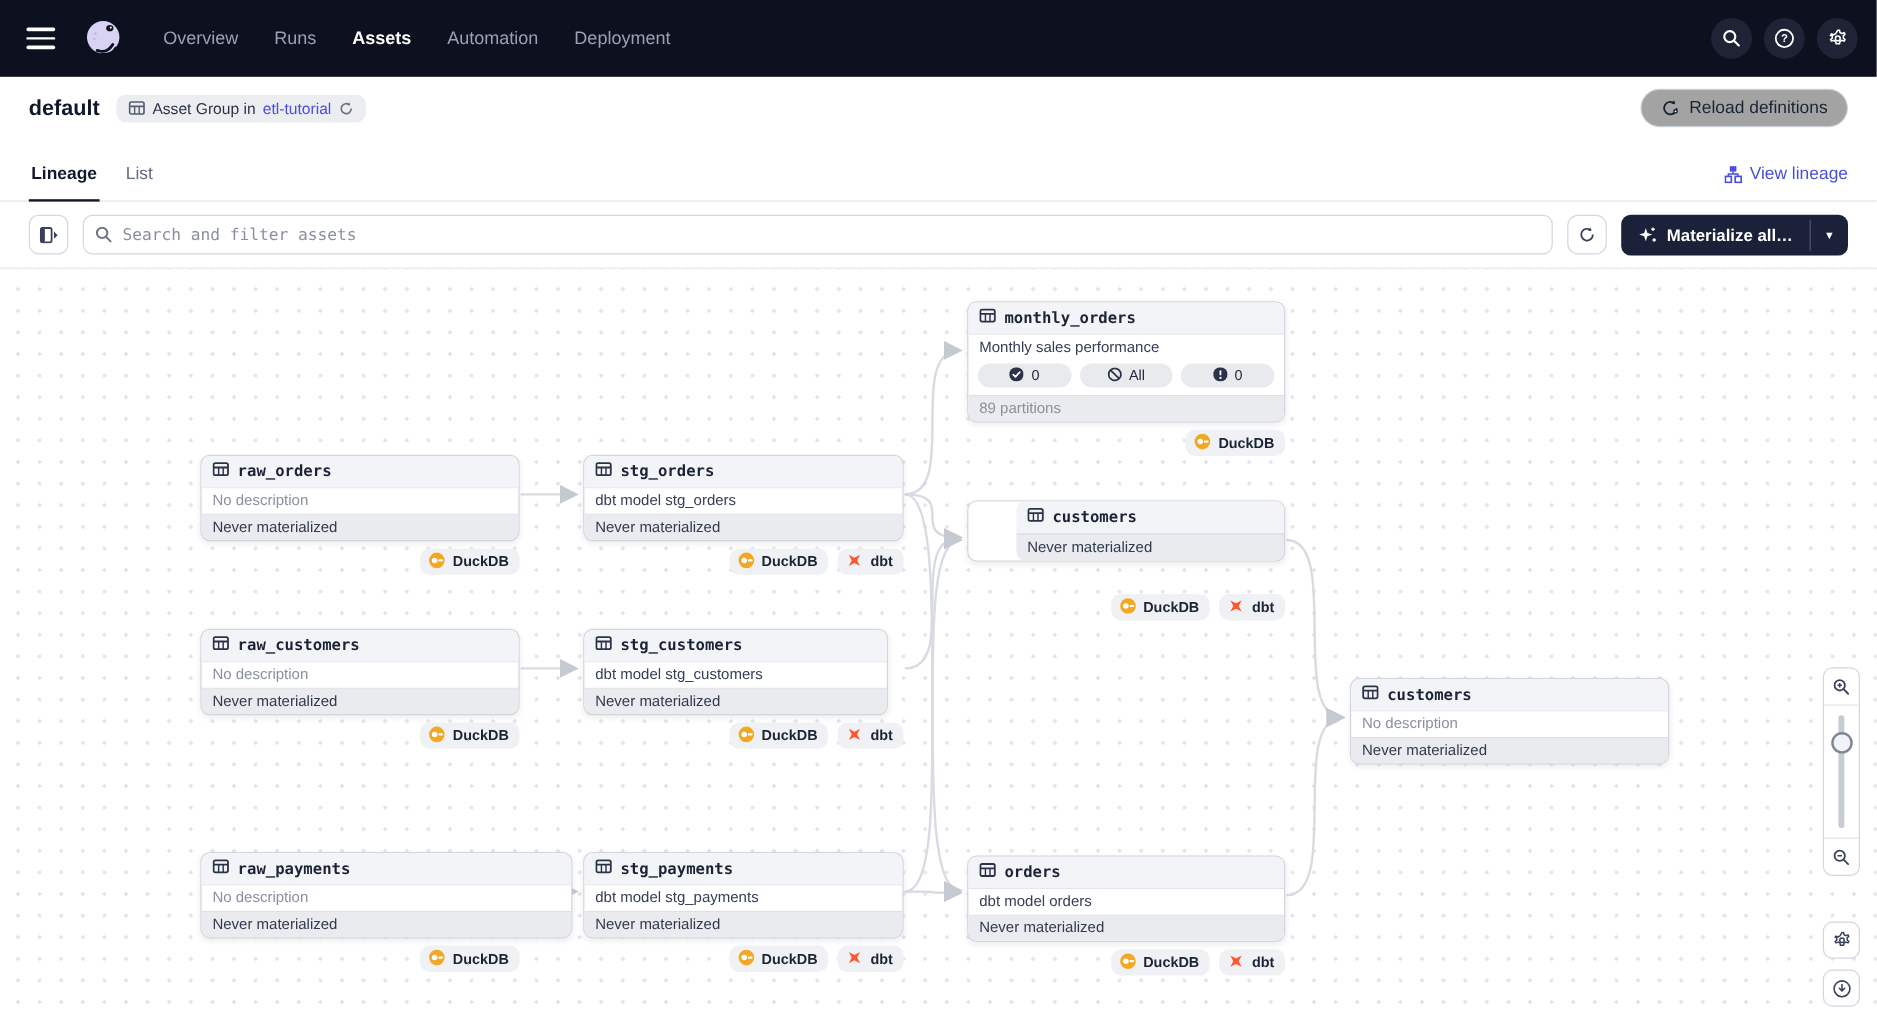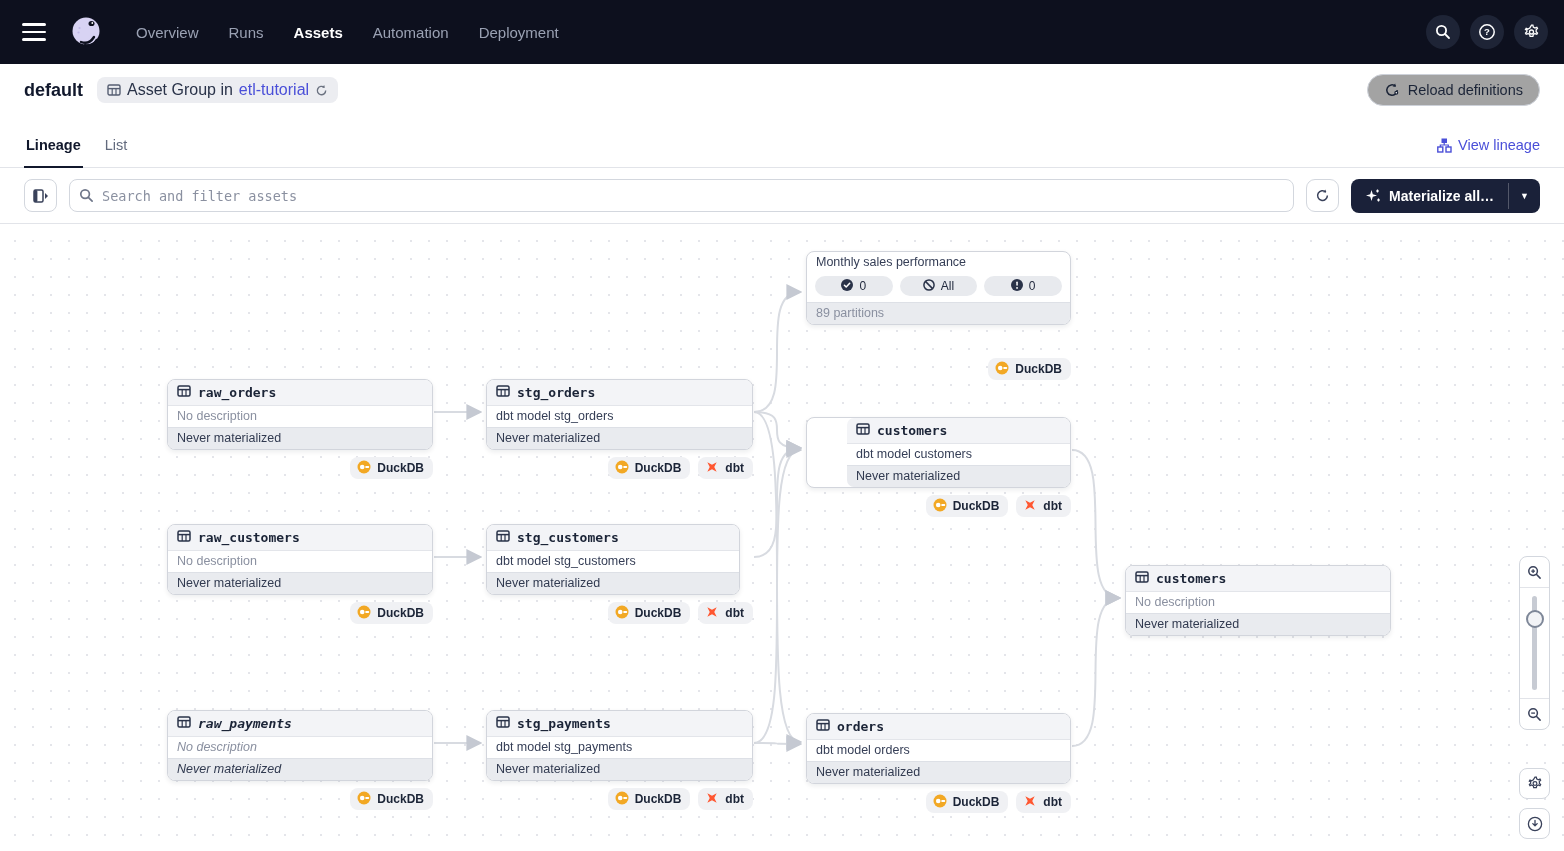--- a/index.html
+++ b/index.html
@@ -13,21 +13,21 @@
   .logo { width:40px; height:40px; margin:0 12px 0 6px; display:flex; align-items:center; justify-content:center; }
   .nav-items { display:flex; gap:30px; margin-left:10px; }
   .nav-item { font-size:15px; color:#9AA1B3; cursor:pointer; }
   .nav-item.active { color:#FFFFFF; font-weight:700; }
   .topnav-right { margin-left:auto; display:flex; gap:10px; }
   .nav-icon-btn { width:34px; height:34px; border-radius:50%; background:#1E2436; display:flex; align-items:center; justify-content:center; color:#fff; cursor:pointer; }
 
   
   .page-header { height:52px; display:flex; align-items:center; padding:0 24px; gap:14px; }
   .page-title { font-size:18px; font-weight:700; color:#11182C; }
-  .group-badge { display:flex; align-items:center; gap:6px; background:#ECEDF1; border-radius:8px; padding:4px 10px; font-size:16px; color:#2A3349; }
+  .group-badge { display:flex; align-items:center; gap:6px; background:#ECEDF1; border-radius:8px; padding:4px 10px; font-size:13px; color:#2A3349; }
   .group-badge a { color:var(--accent); text-decoration:none; cursor:pointer; }
   .header-right { margin-left:auto; }
   .reload-btn { display:flex; align-items:center; gap:8px; border:1px solid #CDD1D9; border-radius:17px; padding:7px 16px; font-size:14.5px; background:#a3a3a3; color:#1B2437; cursor:pointer; }
 
   
   .tabs-row { height:52px; display:flex; align-items:flex-end; padding:0 24px; border-bottom:1px solid #E2E4E9; }
   .tabs { display:flex; gap:20px; }
   .tab { font-size:14.5px; padding:10px 2px 14px; color:#626A7D; cursor:pointer; position:relative; }
   .tab.active { color:#11182C; font-weight:700; }
   .tab.active::after { content:""; position:absolute; left:0; right:0; bottom:-1px; height:2px; background:#11182C; }
@@ -227,20 +227,29 @@
         <path d="M 754 333 C 800 333, 754 224, 800 224" fill="none" stroke="#D8DBE1" stroke-width="2" marker-end="url(#arrow)"></path>
         <path d="M 754 519 C 800 519, 754 226, 800 226" fill="none" stroke="#D8DBE1" stroke-width="2" marker-end="url(#arrow)"></path>
         <path d="M 754 519 C 800 519, 754 520, 800 520" fill="none" stroke="#D8DBE1" stroke-width="2" marker-end="url(#arrow)"></path>
         <path d="M 1072 226 C 1118 226, 1073 374, 1119 374" fill="none" stroke="#D8DBE1" stroke-width="2" marker-end="url(#arrow)"></path>
         <path d="M 1072 522 C 1118 522, 1073 374, 1119 374" fill="none" stroke="#D8DBE1" stroke-width="2" marker-end="url(#arrow)"></path>
       </g>
   </svg>
 
   <div id="nodes-layer">
       <div class="node" style="left: 806px; top: 27px; width: 265px;">
+        <div class="node-header">
+          <span><svg width="14" height="14" viewBox="0 0 14 14">
+              <rect x="1" y="2" width="12" height="10" rx="1.5" fill="none" stroke="#2A3349" stroke-width="1.5"></rect>
+              <line x1="1" y1="5.6" x2="13" y2="5.6" stroke="#2A3349" stroke-width="1.5"></line>
+              <line x1="5.2" y1="5.6" x2="5.2" y2="12" stroke="#2A3349" stroke-width="1.2"></line>
+              <line x1="9" y1="5.6" x2="9" y2="12" stroke="#2A3349" stroke-width="1.2"></line>
+            </svg></span>
+          <span>monthly_orders</span>
+        </div>
         <div class="node-desc">Monthly sales performance</div>
         <div class="node-pills">
           <span class="pill">
             <span><svg width="12" height="12" viewBox="0 0 12 12">
                 <circle cx="6" cy="6" r="6" fill="#2A3349"></circle>
                 <path d="M3.4 6.2 L5.2 8 L8.7 4.2" fill="none" stroke="#fff" stroke-width="1.5" stroke-linecap="round" stroke-linejoin="round"></path>
               </svg></span>
             <span>0</span>
           </span>
           <span class="pill">
@@ -328,21 +337,20 @@
       <div class="node" style="left: 806px; top: 193px; width: 265px; padding-left: 40px;">
         <div class="node-header">
           <span><svg width="14" height="14" viewBox="0 0 14 14">
               <rect x="1" y="2" width="12" height="10" rx="1.5" fill="none" stroke="#2A3349" stroke-width="1.5"></rect>
               <line x1="1" y1="5.6" x2="13" y2="5.6" stroke="#2A3349" stroke-width="1.5"></line>
               <line x1="5.2" y1="5.6" x2="5.2" y2="12" stroke="#2A3349" stroke-width="1.2"></line>
               <line x1="9" y1="5.6" x2="9" y2="12" stroke="#2A3349" stroke-width="1.2"></line>
             </svg></span>
           <span>customers</span>
         </div>
-        <div class="node-desc">dbt model customers</div>
         <div class="node-footer">Never materialized</div>
       </div>
       <div class="node-tags" style="left: 806px; width: 265px; top: 271px;">
         <span class="tag">
           <span><svg width="14" height="14" viewBox="0 0 14 14">
               <circle cx="7" cy="7" r="6.5" fill="#F2A824"></circle>
               <circle cx="5.2" cy="7" r="2.3" fill="#fff"></circle>
               <rect x="8.2" y="6.1" width="4" height="1.8" rx="0.9" fill="#fff"></rect>
             </svg></span>
           <span>DuckDB</span>
@@ -416,21 +424,21 @@
               <rect x="1" y="2" width="12" height="10" rx="1.5" fill="none" stroke="#2A3349" stroke-width="1.5"></rect>
               <line x1="1" y1="5.6" x2="13" y2="5.6" stroke="#2A3349" stroke-width="1.5"></line>
               <line x1="5.2" y1="5.6" x2="5.2" y2="12" stroke="#2A3349" stroke-width="1.2"></line>
               <line x1="9" y1="5.6" x2="9" y2="12" stroke="#2A3349" stroke-width="1.2"></line>
             </svg></span>
           <span>customers</span>
         </div>
         <div class="node-desc muted">No description</div>
         <div class="node-footer">Never materialized</div>
       </div>
-      <div class="node" style="left: 167px; top: 486px; width: 266px; font-style: italic;">
+      <div class="node" style="left: 167px; top: 486px; width: 310px;">
         <div class="node-header">
           <span><svg width="14" height="14" viewBox="0 0 14 14">
               <rect x="1" y="2" width="12" height="10" rx="1.5" fill="none" stroke="#2A3349" stroke-width="1.5"></rect>
               <line x1="1" y1="5.6" x2="13" y2="5.6" stroke="#2A3349" stroke-width="1.5"></line>
               <line x1="5.2" y1="5.6" x2="5.2" y2="12" stroke="#2A3349" stroke-width="1.2"></line>
               <line x1="9" y1="5.6" x2="9" y2="12" stroke="#2A3349" stroke-width="1.2"></line>
             </svg></span>
           <span>raw_payments</span>
         </div>
         <div class="node-desc muted">No description</div>

